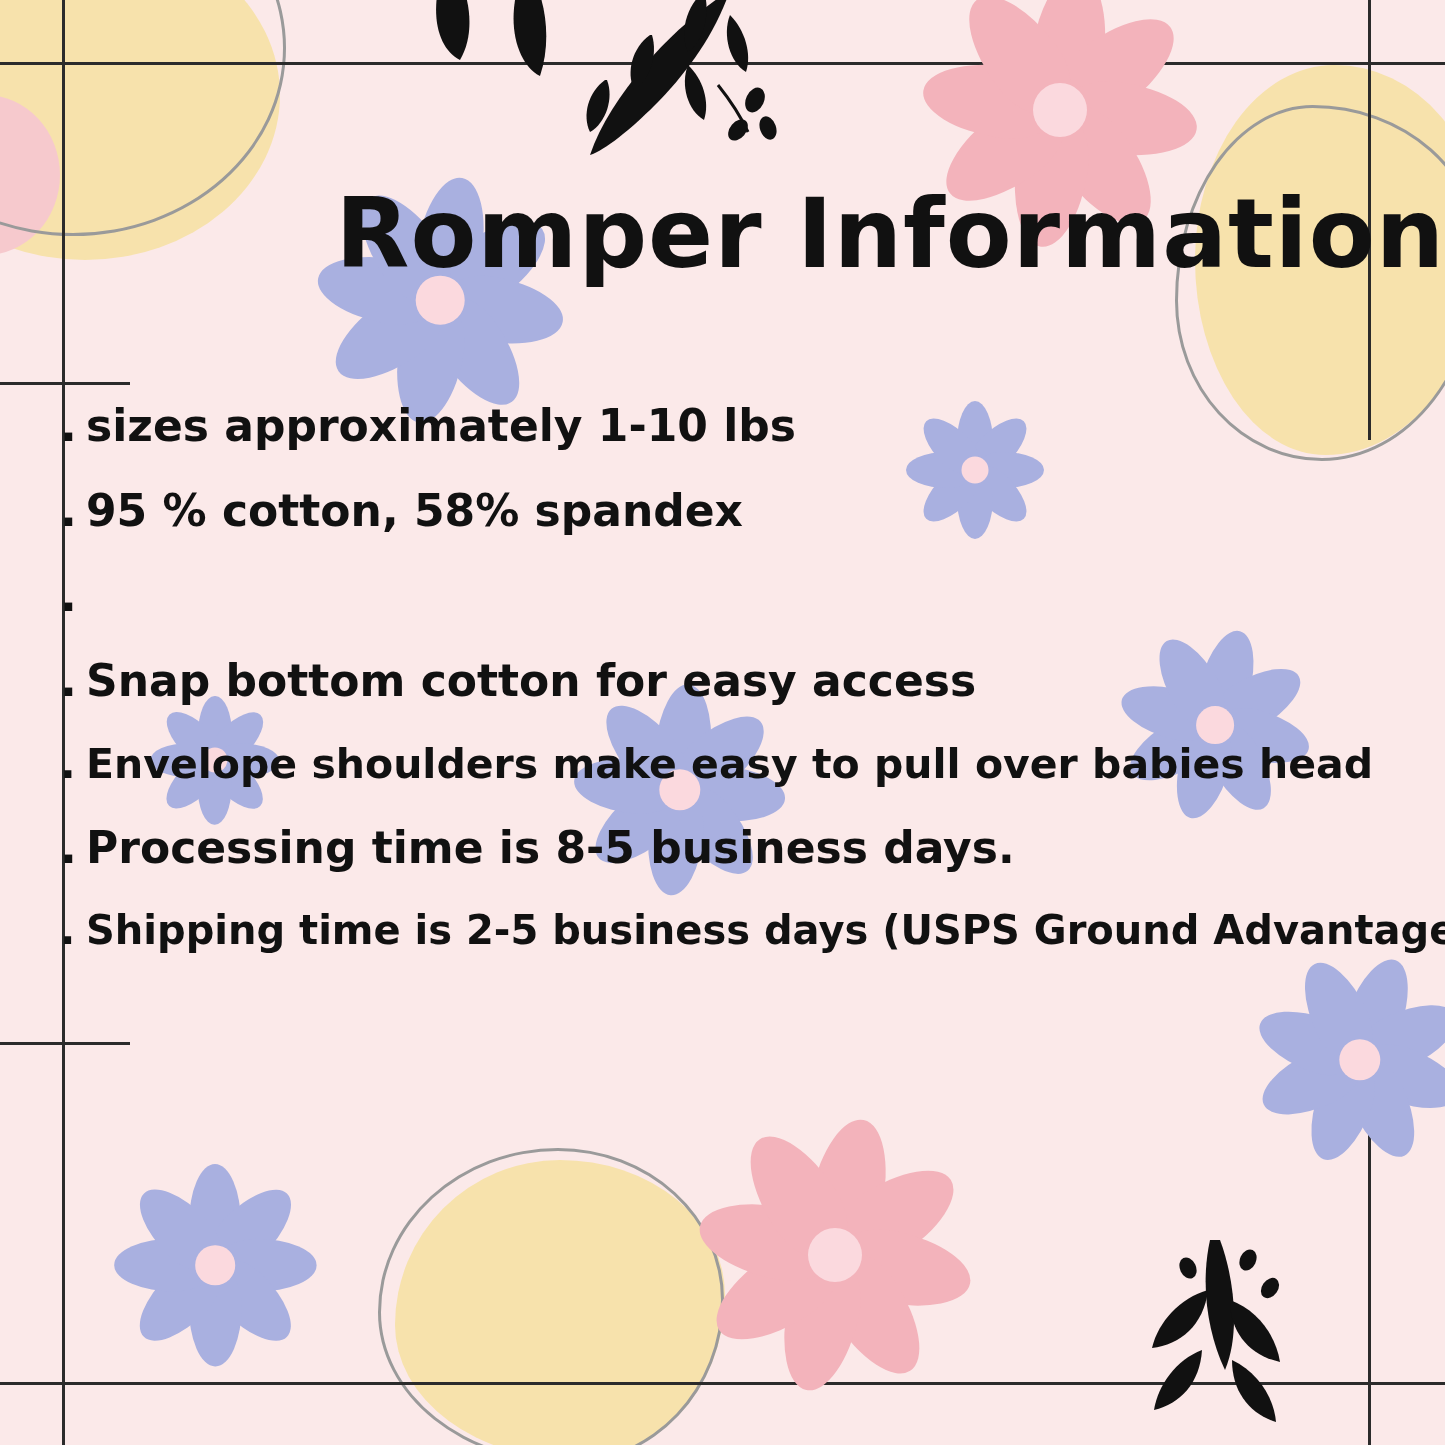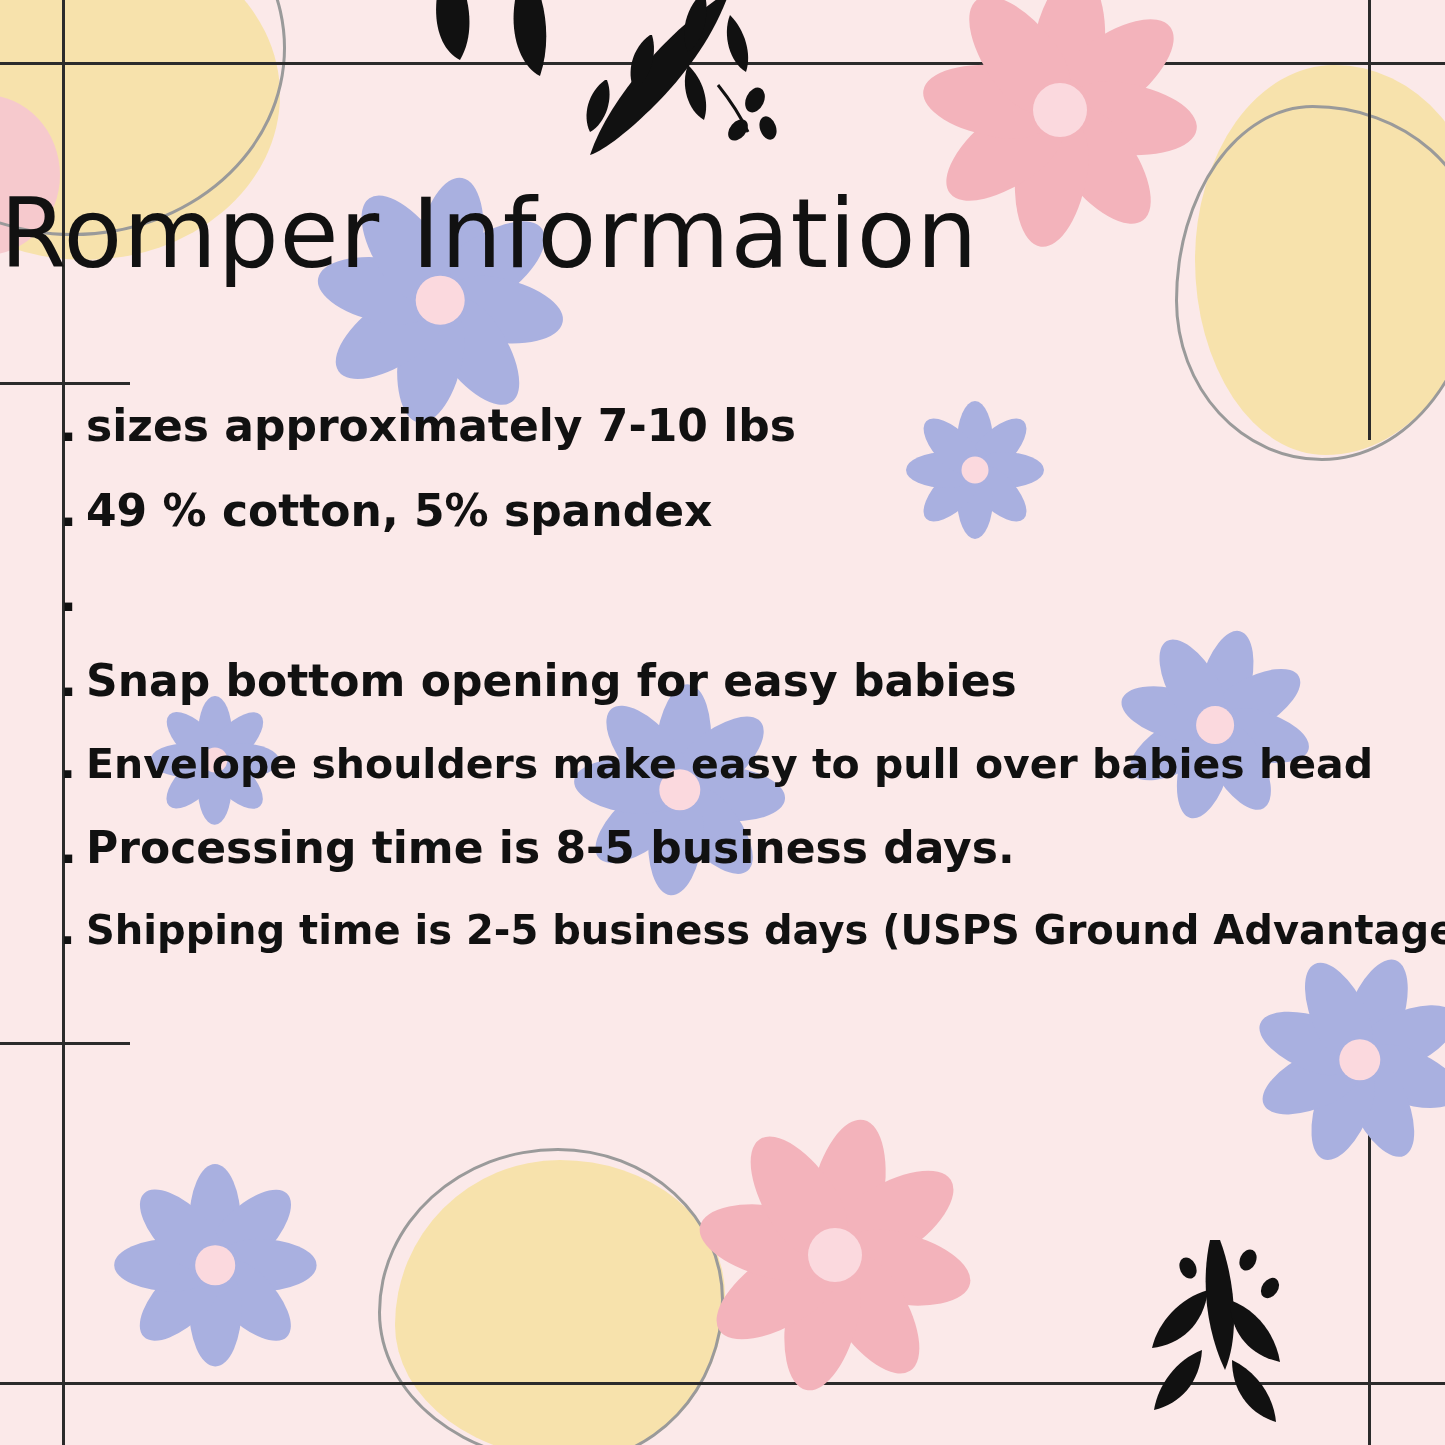--- a/index.html
+++ b/index.html
@@ -60,24 +60,24 @@
     border-radius: 50%;
     transform: translate(-50%, -50%);
   }
 
   
   .title {
     position: absolute;
     left: 0;
     right: 0;
     top: 178px;
-    text-align: left;
+    text-align: right;
     font-family: "DejaVu Sans", sans-serif;
     font-size: 96px;
-    font-weight: 400;
+    font-weight: 700;
     letter-spacing: 1px;
     color: #111;
   }
 
   .bullets {
     position: absolute;
     left: 60px;
     right: 30px;
     top: 400px;
   }
@@ -256,32 +256,32 @@
         <div class="petal" style="width: 72px; height: 138px; background: rgb(243, 179, 187); margin-left: -36px; margin-top: -138px; transform: rotate(327deg);"></div>
         <div class="core" style="width: 54px; height: 54px; background: rgb(251, 217, 222);"></div>
       </div>
     </div>
 
   <div class="title">Romper Information</div>
 
   <div class="bullets">
     <div class="bullet b0">
       <span class="dot">.</span>
-      <span class="txt">sizes approximately 7-10 lbs</span>
+      <span class="txt">sizes approximately 1-10 lbs</span>
     </div>
     <div class="bullet b1">
       <span class="dot">.</span>
-      <span class="txt">49 % cotton, 5% spandex</span>
+      <span class="txt">95 % cotton, 58% spandex</span>
     </div>
     <div class="bullet b2">
       <span class="dot">.</span>
     </div>
     <div class="bullet b3">
       <span class="dot">.</span>
-      <span class="txt">Snap bottom opening for easy babies</span>
+      <span class="txt">Snap bottom cotton for easy access</span>
     </div>
     <div class="bullet b4">
       <span class="dot">.</span>
       <span class="txt">Envelope shoulders make easy to pull over babies head</span>
     </div>
     <div class="bullet b5">
       <span class="dot">.</span>
       <span class="txt">Processing time is 8-5 business days.</span>
     </div>
     <div class="bullet b6">

